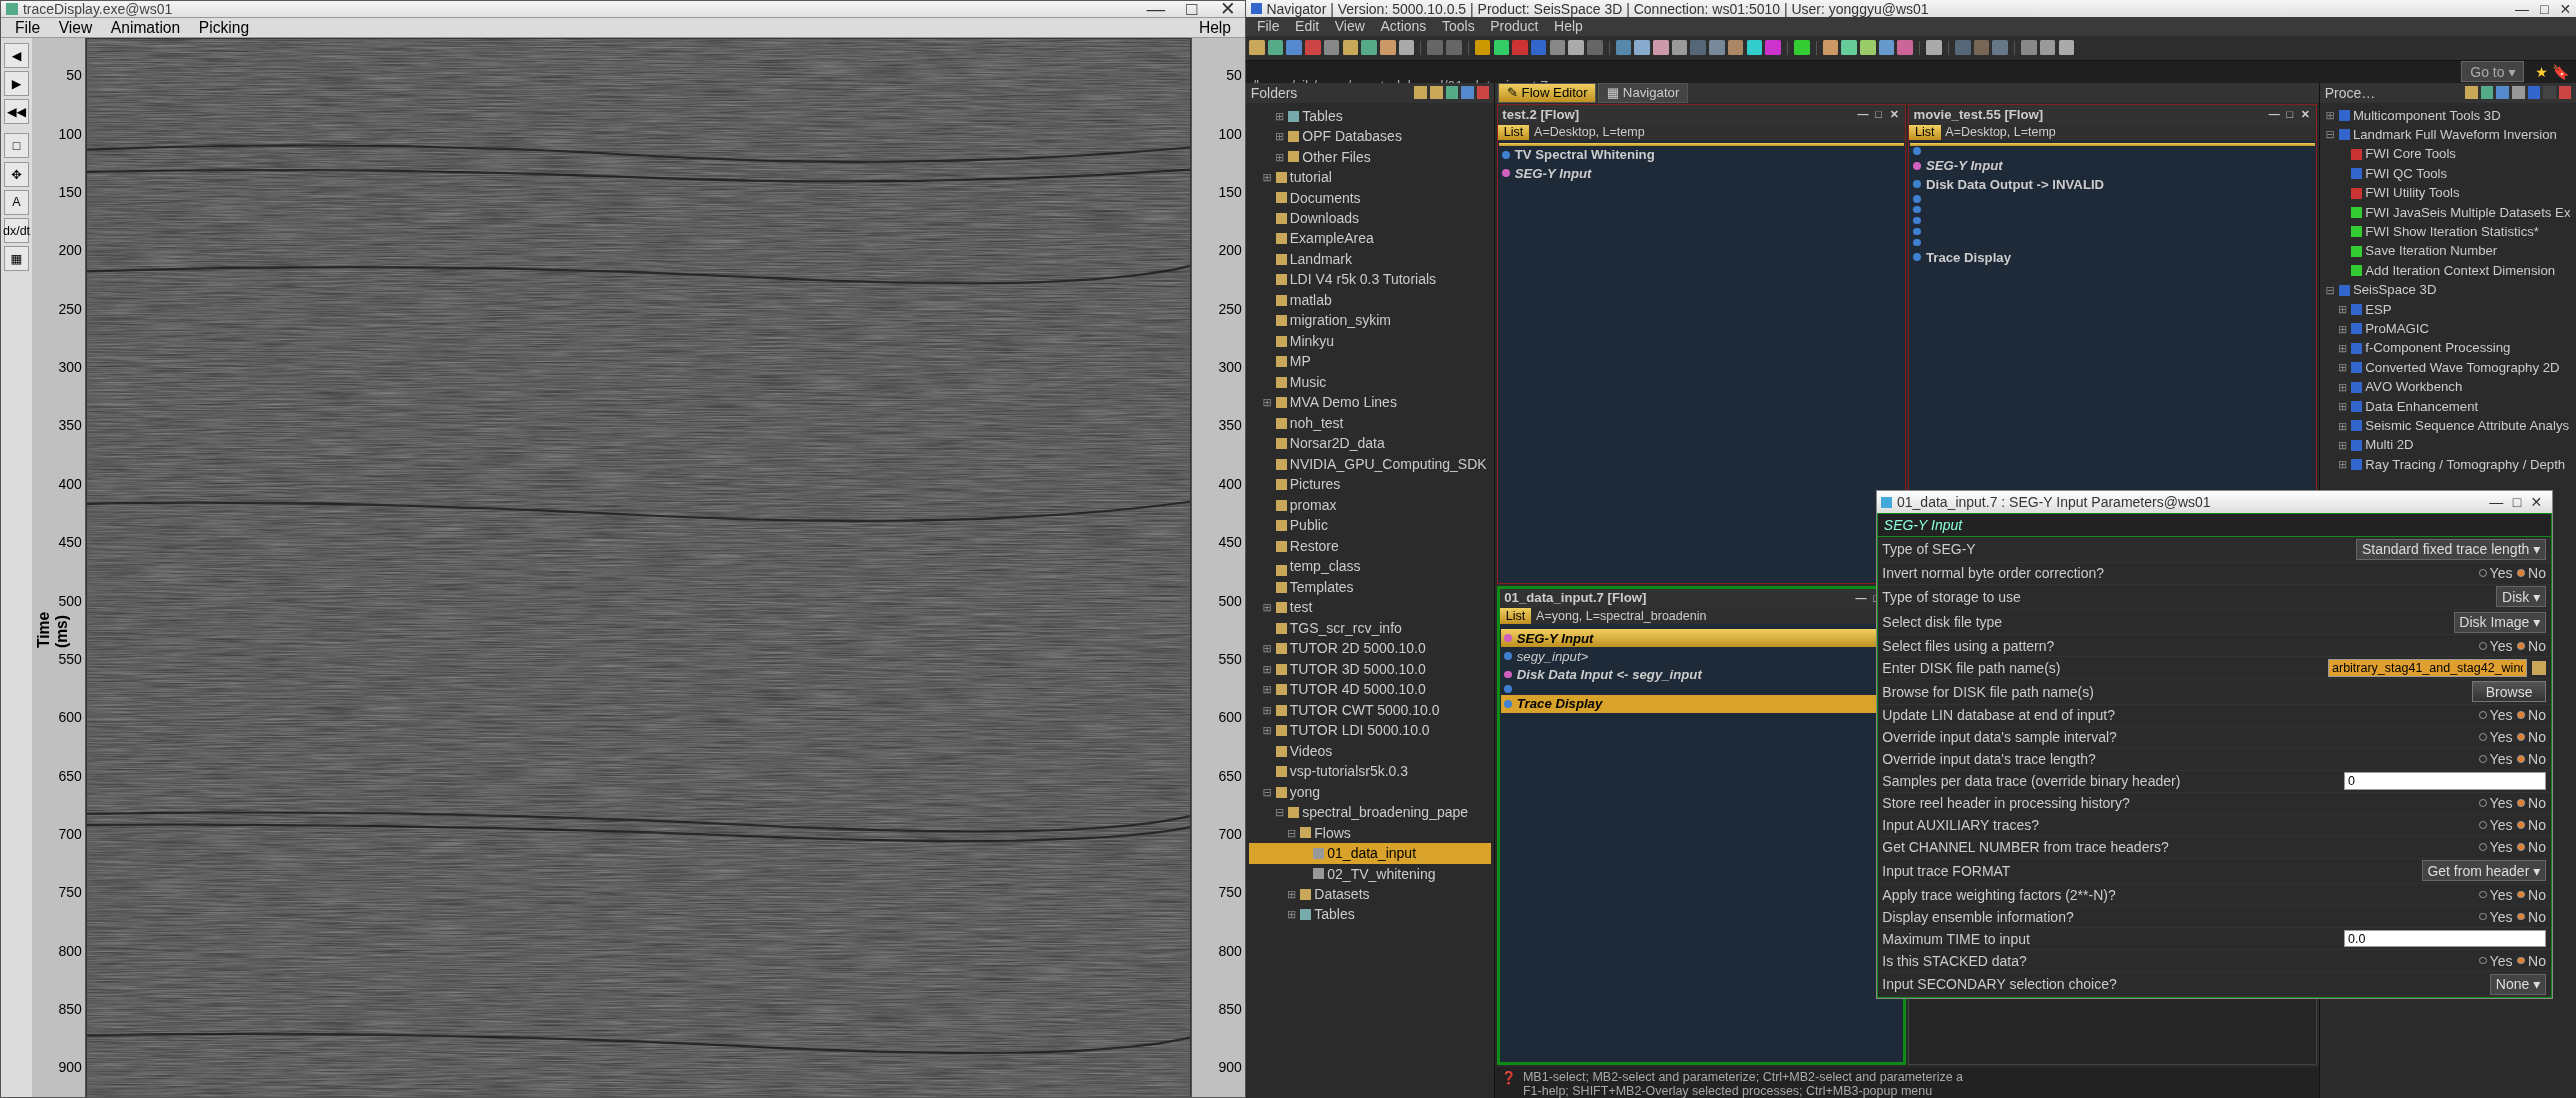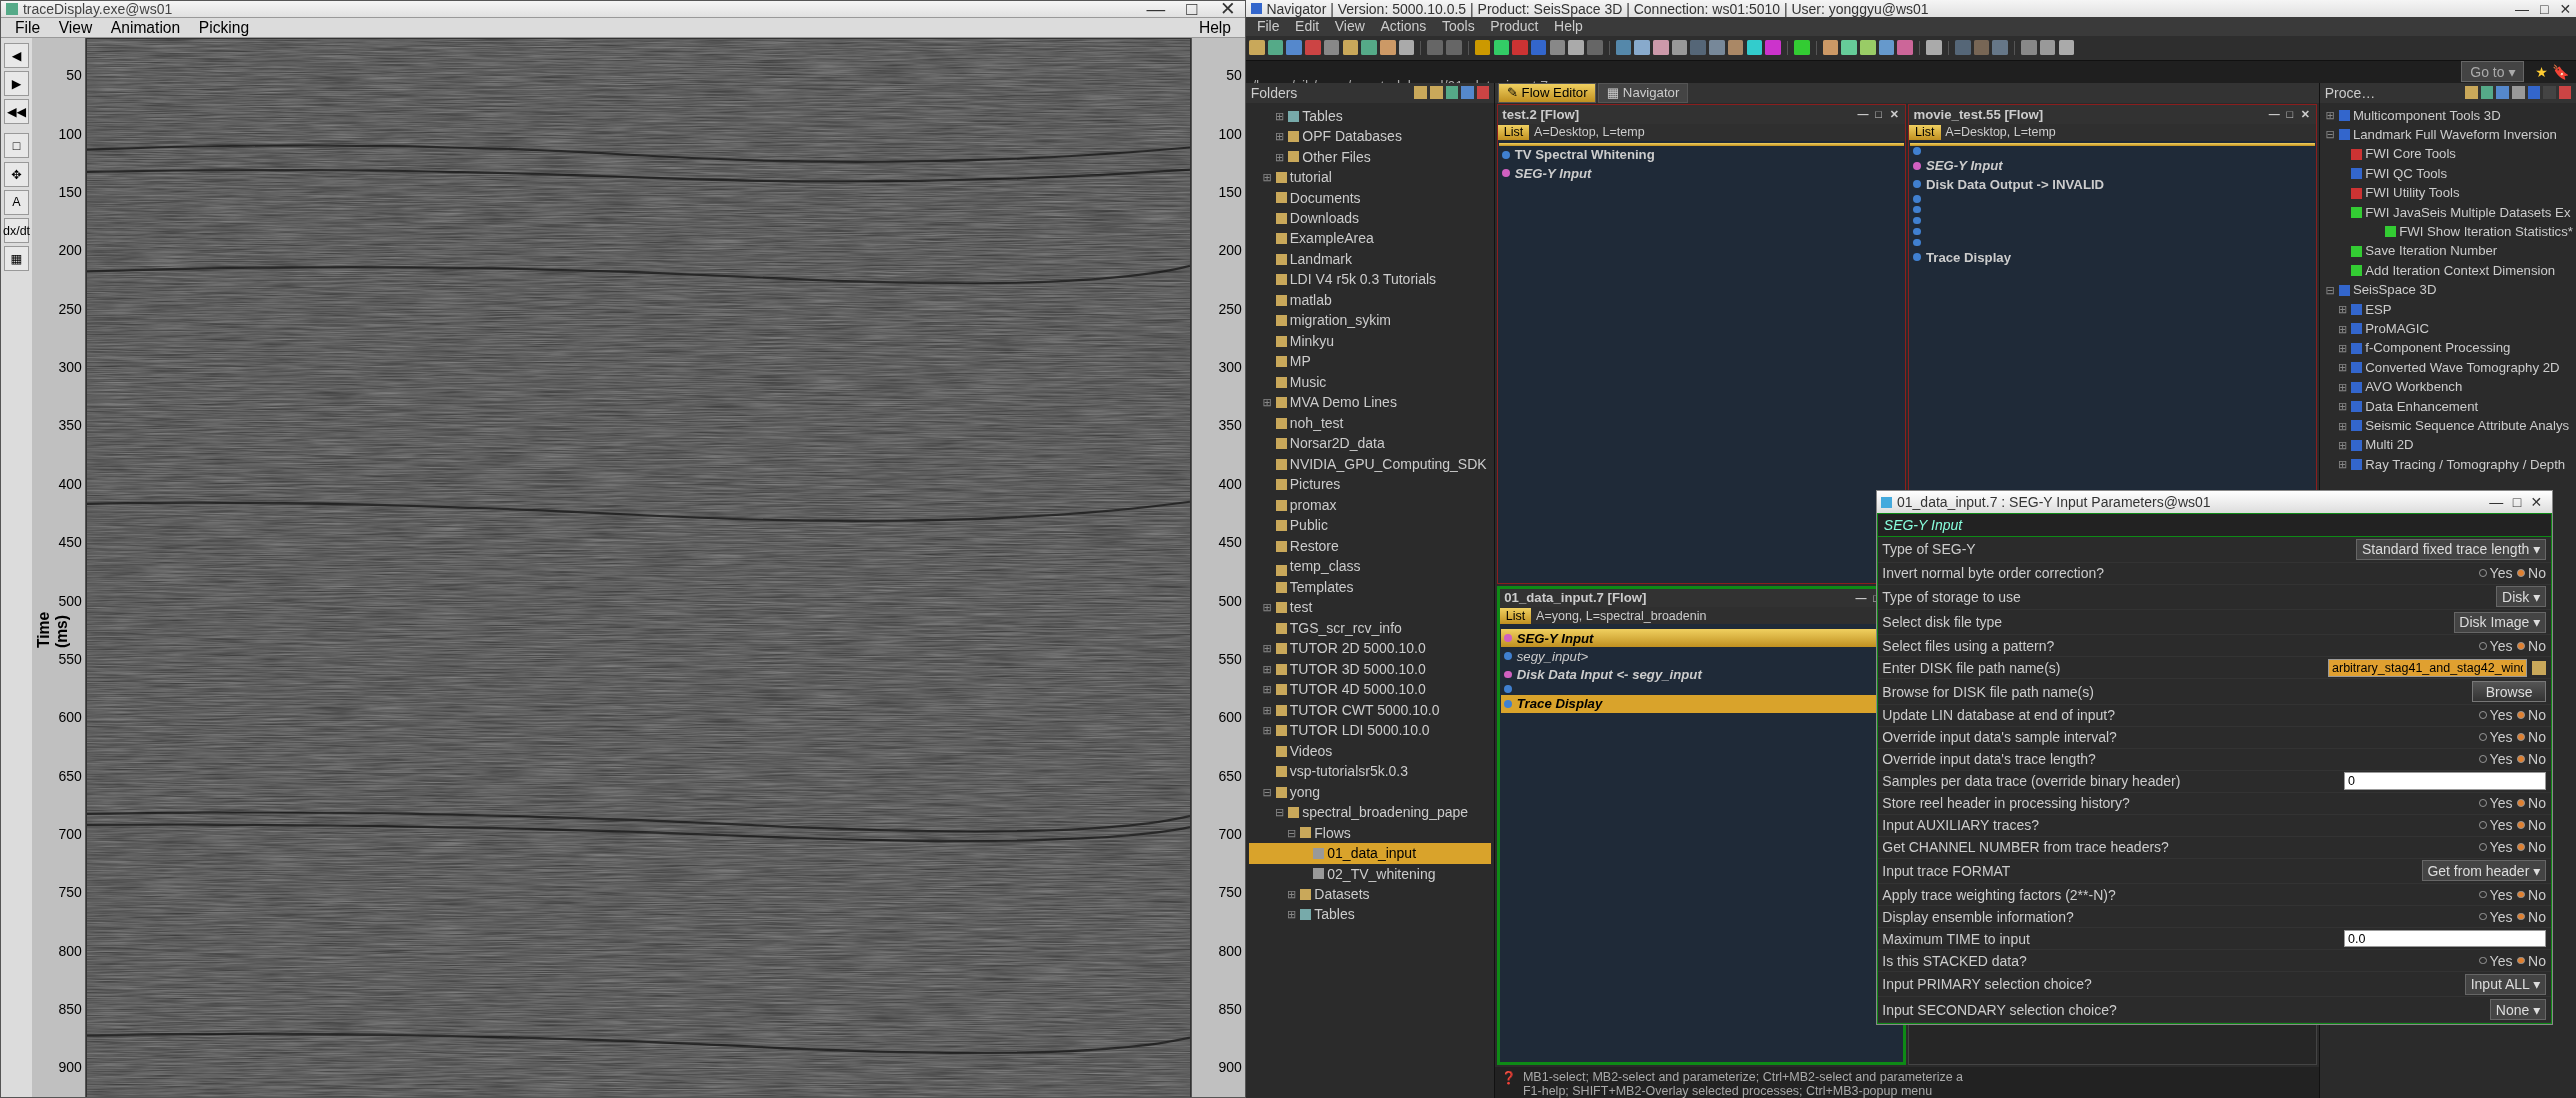--- a/index.html
+++ b/index.html
@@ -707,21 +707,21 @@
           <div class="proc-item" style="padding-left: 14px;">
             <span class="expander"></span>
             <span class="picon picon-red"></span>
             <span>FWI Utility Tools</span>
           </div>
           <div class="proc-item" style="padding-left: 14px;">
             <span class="expander"></span>
             <span class="picon picon-green"></span>
             <span>FWI JavaSeis Multiple Datasets Ex</span>
           </div>
-          <div class="proc-item" style="padding-left: 14px; justify-content: flex-end;">
+          <div class="proc-item" style="padding-left: 14px;">
             <span class="expander"></span>
             <span class="picon picon-green"></span>
             <span>FWI Show Iteration Statistics*</span>
           </div>
           <div class="proc-item" style="padding-left: 14px;">
             <span class="expander"></span>
             <span class="picon picon-green"></span>
             <span>Save Iteration Number</span>
           </div>
           <div class="proc-item" style="padding-left: 14px;">
@@ -914,26 +914,20 @@
           </div>
         </div>
         <div class="pd-row">
           <div class="pd-label">Is this STACKED data?</div>
           <div class="pd-value">
             <span class="pd-radio"><span class="rdot"></span>Yes</span>
             <span class="pd-radio"><span class="rdot on"></span>No</span>
           </div>
         </div>
         <div class="pd-row">
-          <div class="pd-label">Input PRIMARY selection choice?</div>
-          <div class="pd-value">
-            <span class="pd-select">Input ALL ▾</span>
-          </div>
-        </div>
-        <div class="pd-row">
           <div class="pd-label">Input SECONDARY selection choice?</div>
           <div class="pd-value">
             <span class="pd-select">None ▾</span>
           </div>
         </div>
       </div>
   </div>
 </div>
 
 

